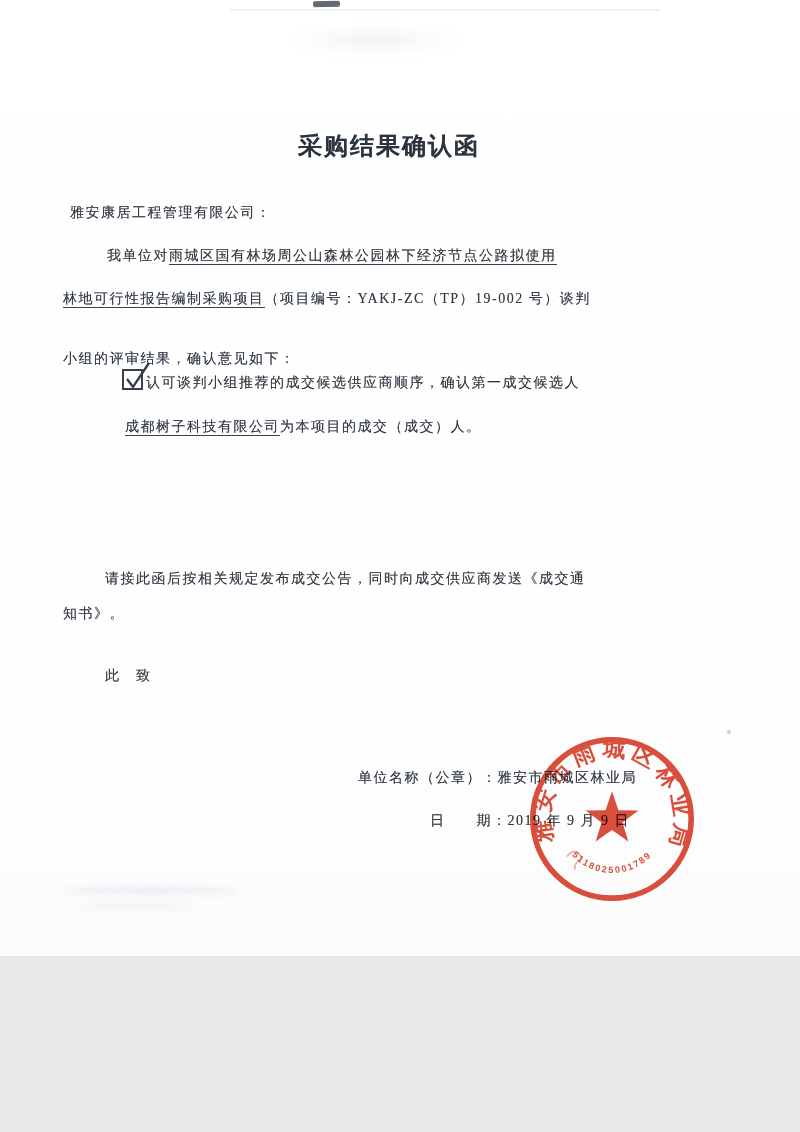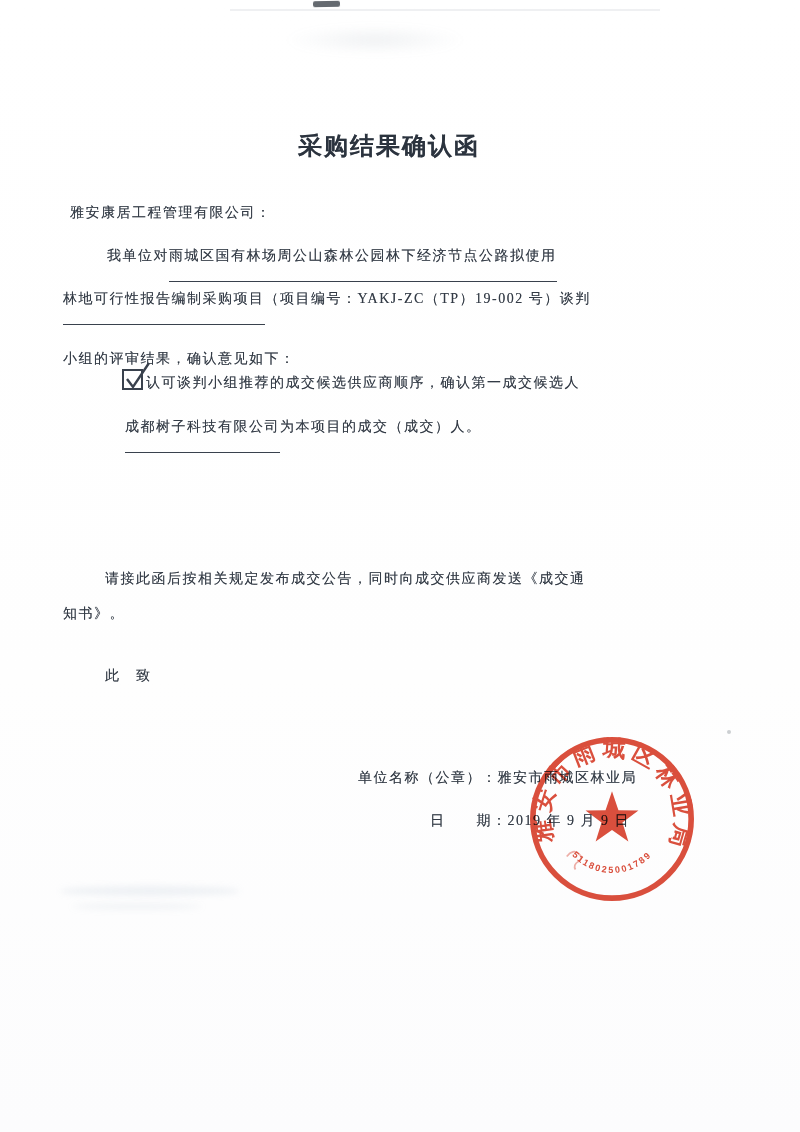--- a/index.html
+++ b/index.html
@@ -3,21 +3,21 @@
 <meta charset="utf-8">
 <style>
   html, body {
     margin: 0;
     padding: 0;
     background: #e8e8e8;
   }
   .page {
     position: relative;
     width: 800px;
-    height: 1132px;
+    height: 956px;
     margin: 0 auto;
     background: linear-gradient(180deg, #ffffff 0%, #fefefe 60%, #fcfcfd 100%);
     overflow: hidden;
     font-family: "Liberation Serif", "DejaVu Serif", serif;
     color: #333b46;
   }
   .line {
     position: absolute;
     font-size: 14px;
     letter-spacing: 1.5px;
@@ -46,21 +46,21 @@
   .l5        { left: 122px; top: 368px; }
   .l6        { left: 125px; top: 412px; }
   .n1        { left: 63px;  top: 564px; }
   .n1 .ind   { margin-left: 42px; }
   .n2        { left: 63px;  top: 599px; }
   .closing   { left: 105px; top: 661px; font-family: Liberation Mono, monospace; }
   .sig1      { left: 358px; top: 763px; }
   .sig2      { left: 430px; top: 806px; }
   .u {
     border-bottom: 1.5px solid #39414d;
-    padding-bottom: 18px;
+    padding-bottom: 1px;
   }
   
   .checkbox {
     position: relative;
     display: inline-block;
     width: 21px;
     height: 21px;
     border: 2px solid #39414d;
     vertical-align: -3px;
     margin-right: 3px;

